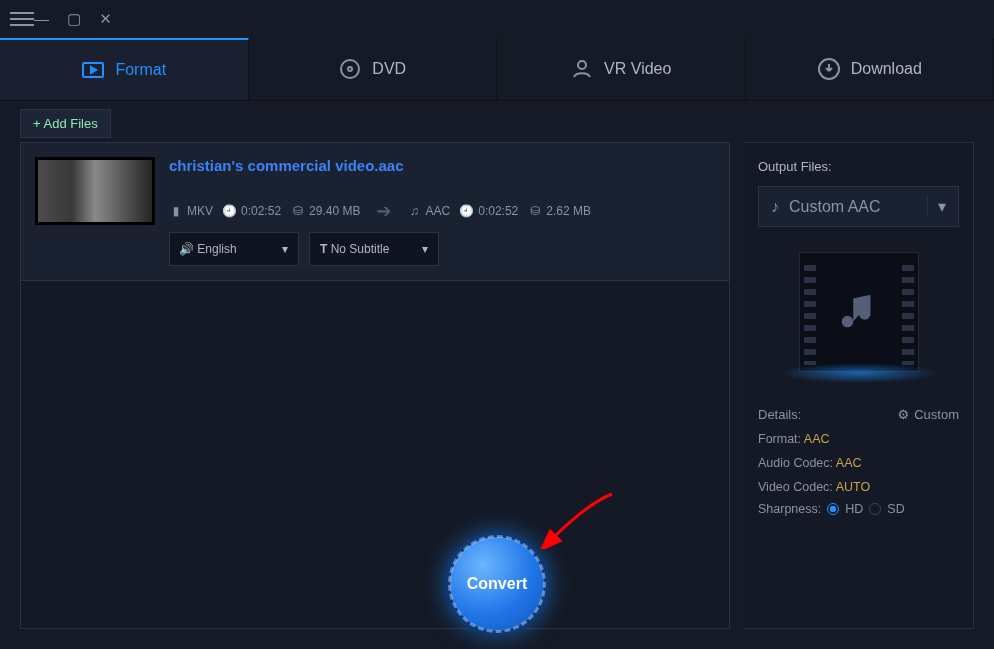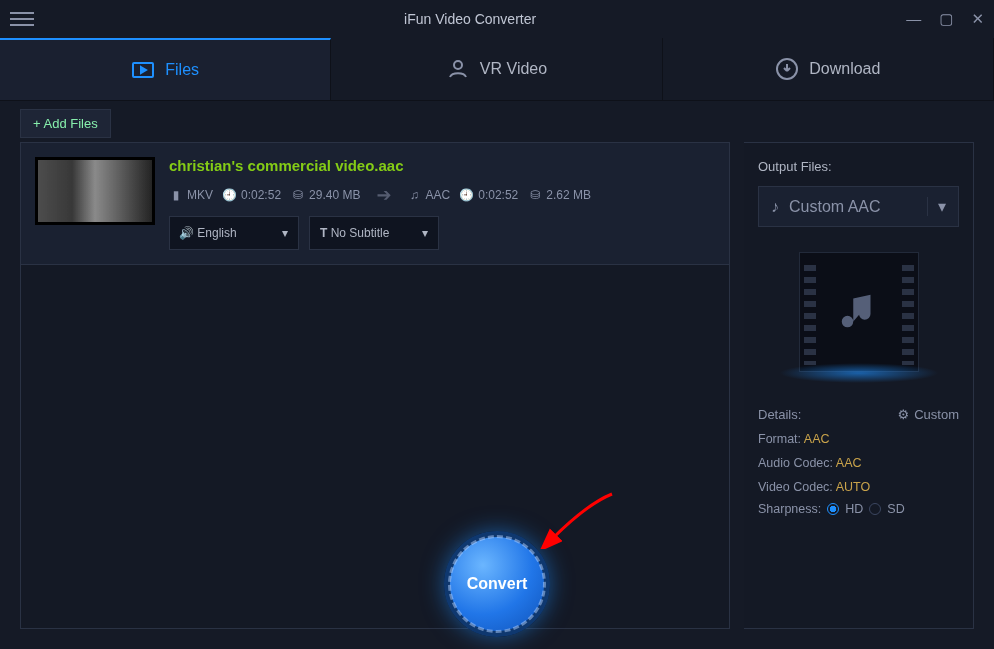--- a/index.html
+++ b/index.html
@@ -16,21 +16,21 @@
 .tab.active { color: #1e90ff; border-top: 2px solid #1e90ff; background: #1a2030; }
 .tab svg, .tab .ticon { width: 24px; height: 24px; }
 .toolbar { padding: 8px 20px 4px; }
 .add-files { background: #1e2536; border: 1px solid #2a3244; color: #86efac; padding: 6px 12px; cursor: pointer; font-size: 13px; }
 .content { display: flex; flex: 1; padding: 0 20px 20px; gap: 14px; min-height: 0; }
 .filelist { flex: 1; border: 1px solid #2a3244; background: #141925; display: flex; flex-direction: column; }
 .file-item { padding: 14px; border-bottom: 1px solid #2a3244; display: flex; gap: 14px; background: #1a2131; }
 .thumb { width: 120px; height: 68px; background: #000; border: 3px solid #000; position: relative; overflow: hidden; }
 .thumb::before { content: ""; position: absolute; inset: 0; background: linear-gradient(90deg, #555 0%, #444 30%, #888 50%, #666 70%, #333 100%); filter: grayscale(1) contrast(1.2); }
 .file-meta { flex: 1; }
-.file-name { color: #84cc16; font-size: 15px; font-weight: 600; margin-bottom: 10px; }
+.file-name { color: #3b82f6; font-size: 15px; font-weight: 600; margin-bottom: 26px; }
 .meta-row { display: flex; align-items: center; gap: 10px; font-size: 12px; color: #8a92a8; margin-bottom: 10px; }
 .meta-row .chip { display: flex; align-items: center; gap: 4px; }
 .arrow { color: #555c70; font-size: 18px; margin: 0 6px; }
 .selects { display: flex; gap: 10px; }
 .sel { background: #0f1420; border: 1px solid #2a3244; padding: 9px 10px; font-size: 12px; color: #b0b6c4; display: flex; align-items: center; gap: 6px; cursor: pointer; min-width: 130px; justify-content: space-between; }
 .sidebar { width: 230px; border: 1px solid #2a3244; border-left: none; background: #141925; padding: 10px 14px; display: flex; flex-direction: column; }
 .side-label { font-size: 13px; color: #b0b6c4; margin: 6px 0 12px; }
 .format-sel { background: #1a2131; border: 1px solid #2a3244; padding: 10px 12px; display: flex; align-items: center; gap: 10px; cursor: pointer; }
 .format-sel .note { color: #8a92a8; }
 .format-sel .dd { margin-left: auto; border-left: 1px solid #2a3244; padding-left: 10px; }
@@ -56,35 +56,41 @@
 </head>
 <body>
 
 <div class="app">
   <div class="titlebar">
     <div class="hamburger">
         <div></div>
         <div></div>
         <div></div>
       </div>
-    <div class="app-title">iFun Video Converter</div>
     <div class="winctl">
       <span>—</span>
       <span>▢</span>
       <span>✕</span>
     </div>
   </div>
 
   <div class="tabs">
     <div class="tab active">
       <svg class="ticon" viewBox="0 0 24 24" fill="none" stroke="#1e90ff" stroke-width="2">
           <rect x="2" y="5" width="20" height="14" rx="1"></rect>
           <path d="M10 9l5 3-5 3z" fill="#1e90ff"></path>
         </svg>
-      <span>Files</span>
+      <span>Format</span>
+    </div>
+    <div class="tab">
+      <svg class="ticon" viewBox="0 0 24 24" fill="none" stroke="#8a92a8" stroke-width="2">
+          <circle cx="12" cy="12" r="9"></circle>
+          <circle cx="12" cy="12" r="2"></circle>
+        </svg>
+      <span>DVD</span>
     </div>
     <div class="tab">
       <svg class="ticon" viewBox="0 0 24 24" fill="none" stroke="#8a92a8" stroke-width="2">
           <circle cx="12" cy="8" r="4"></circle>
           <path d="M4 20c2-5 14-5 16 0"></path>
         </svg>
       <span>VR Video</span>
     </div>
     <div class="tab">
       <svg class="ticon" viewBox="0 0 24 24" fill="none" stroke="#8a92a8" stroke-width="2">

